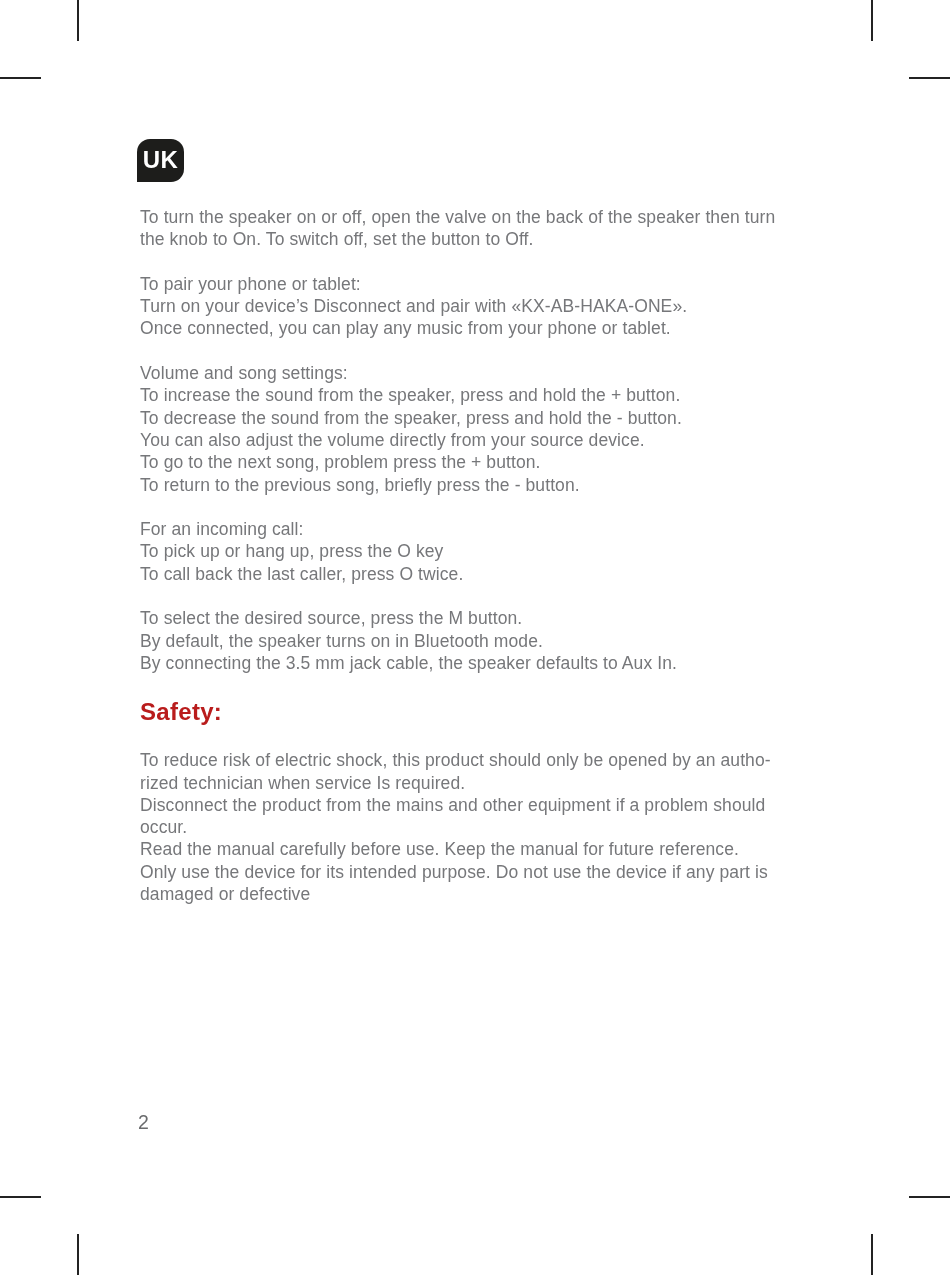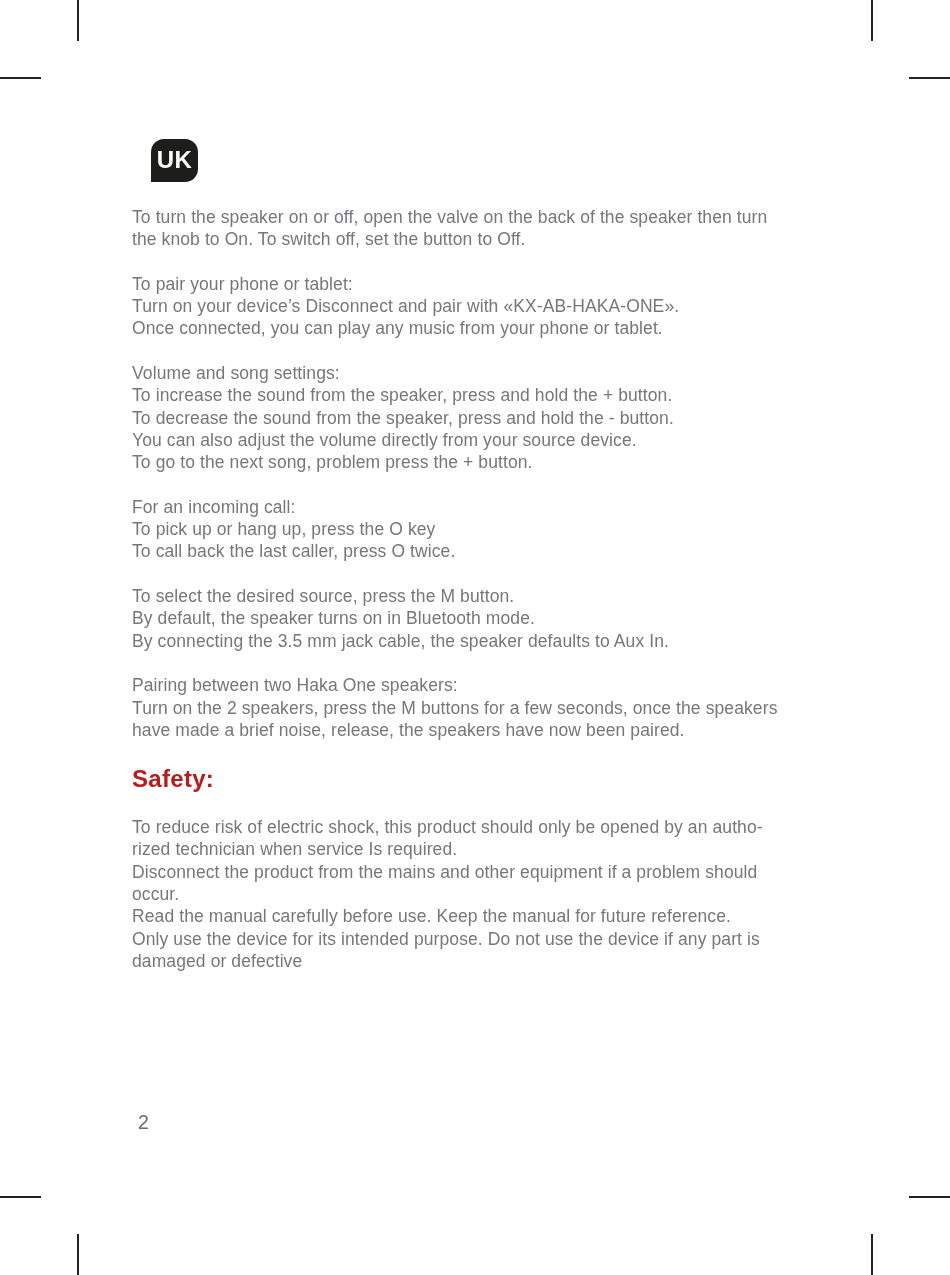--- a/index.html
+++ b/index.html
@@ -22,21 +22,21 @@
   .crop.bl-v { left: 77px;  bottom: 0; }
   .crop.br-v { left: 871px; bottom: 0; }
   .crop.lt-h { top: 77px;   left: 0; }
   .crop.rt-h { top: 77px;   right: 0; }
   .crop.lb-h { top: 1196px; left: 0; }
   .crop.rb-h { top: 1196px; right: 0; }
 
   
   .badge {
     position: absolute;
-    left: 151px;
+    left: 137px;
     top: 139px;
     width: 47px;
     height: 43px;
     background: #1d1d1b;
     border-radius: 13px 13px 13px 0;
     display: flex;
     align-items: center;
     justify-content: center;
   }
   .badge span {
@@ -44,21 +44,21 @@
     font-size: 24px;
     font-weight: 700;
     letter-spacing: 0.5px;
     line-height: 1;
     padding-bottom: 2px;
   }
 
   
   .content {
     position: absolute;
-    left: 132px;
+    left: 140px;
     top: 206px;
     width: 690px;
     color: #76777a;
     font-size: 17.5px;
     font-weight: 300;
     letter-spacing: 0.1px;
   }
   .para { margin: 0 0 22.3px 0; }
   .para:last-child { margin-bottom: 16px; }
   .line {
@@ -111,35 +111,31 @@
         <div class="line">To pair your phone or tablet:</div>
         <div class="line">Turn on your device’s Disconnect and pair with «KX-AB-HAKA-ONE».</div>
         <div class="line">Once connected, you can play any music from your phone or tablet.</div>
       </div>
       <div class="para">
         <div class="line">Volume and song settings:</div>
         <div class="line">To increase the sound from the speaker, press and hold the + button.</div>
         <div class="line">To decrease the sound from the speaker, press and hold the - button.</div>
         <div class="line">You can also adjust the volume directly from your source device.</div>
         <div class="line">To go to the next song, problem press the + button.</div>
+        <div class="line">To return to the previous song, briefly press the - button.</div>
       </div>
       <div class="para">
         <div class="line">For an incoming call:</div>
         <div class="line">To pick up or hang up, press the O key</div>
         <div class="line">To call back the last caller, press O twice.</div>
       </div>
       <div class="para">
         <div class="line">To select the desired source, press the M button.</div>
         <div class="line">By default, the speaker turns on in Bluetooth mode.</div>
         <div class="line">By connecting the 3.5 mm jack cable, the speaker defaults to Aux In.</div>
-      </div>
-      <div class="para">
-        <div class="line">Pairing between two Haka One speakers:</div>
-        <div class="line">Turn on the 2 speakers, press the M buttons for a few seconds, once the speakers</div>
-        <div class="line">have made a brief noise, release, the speakers have now been paired.</div>
       </div>
       <div class="heading">Safety:</div>
       <div class="para">
         <div class="line">To reduce risk of electric shock, this product should only be opened by an autho-</div>
         <div class="line">rized technician when service Is required.</div>
         <div class="line">Disconnect the product from the mains and other equipment if a problem should</div>
         <div class="line">occur.</div>
         <div class="line">Read the manual carefully before use. Keep the manual for future reference.</div>
         <div class="line">Only use the device for its intended purpose. Do not use the device if any part is</div>
         <div class="line">damaged or defective</div>

